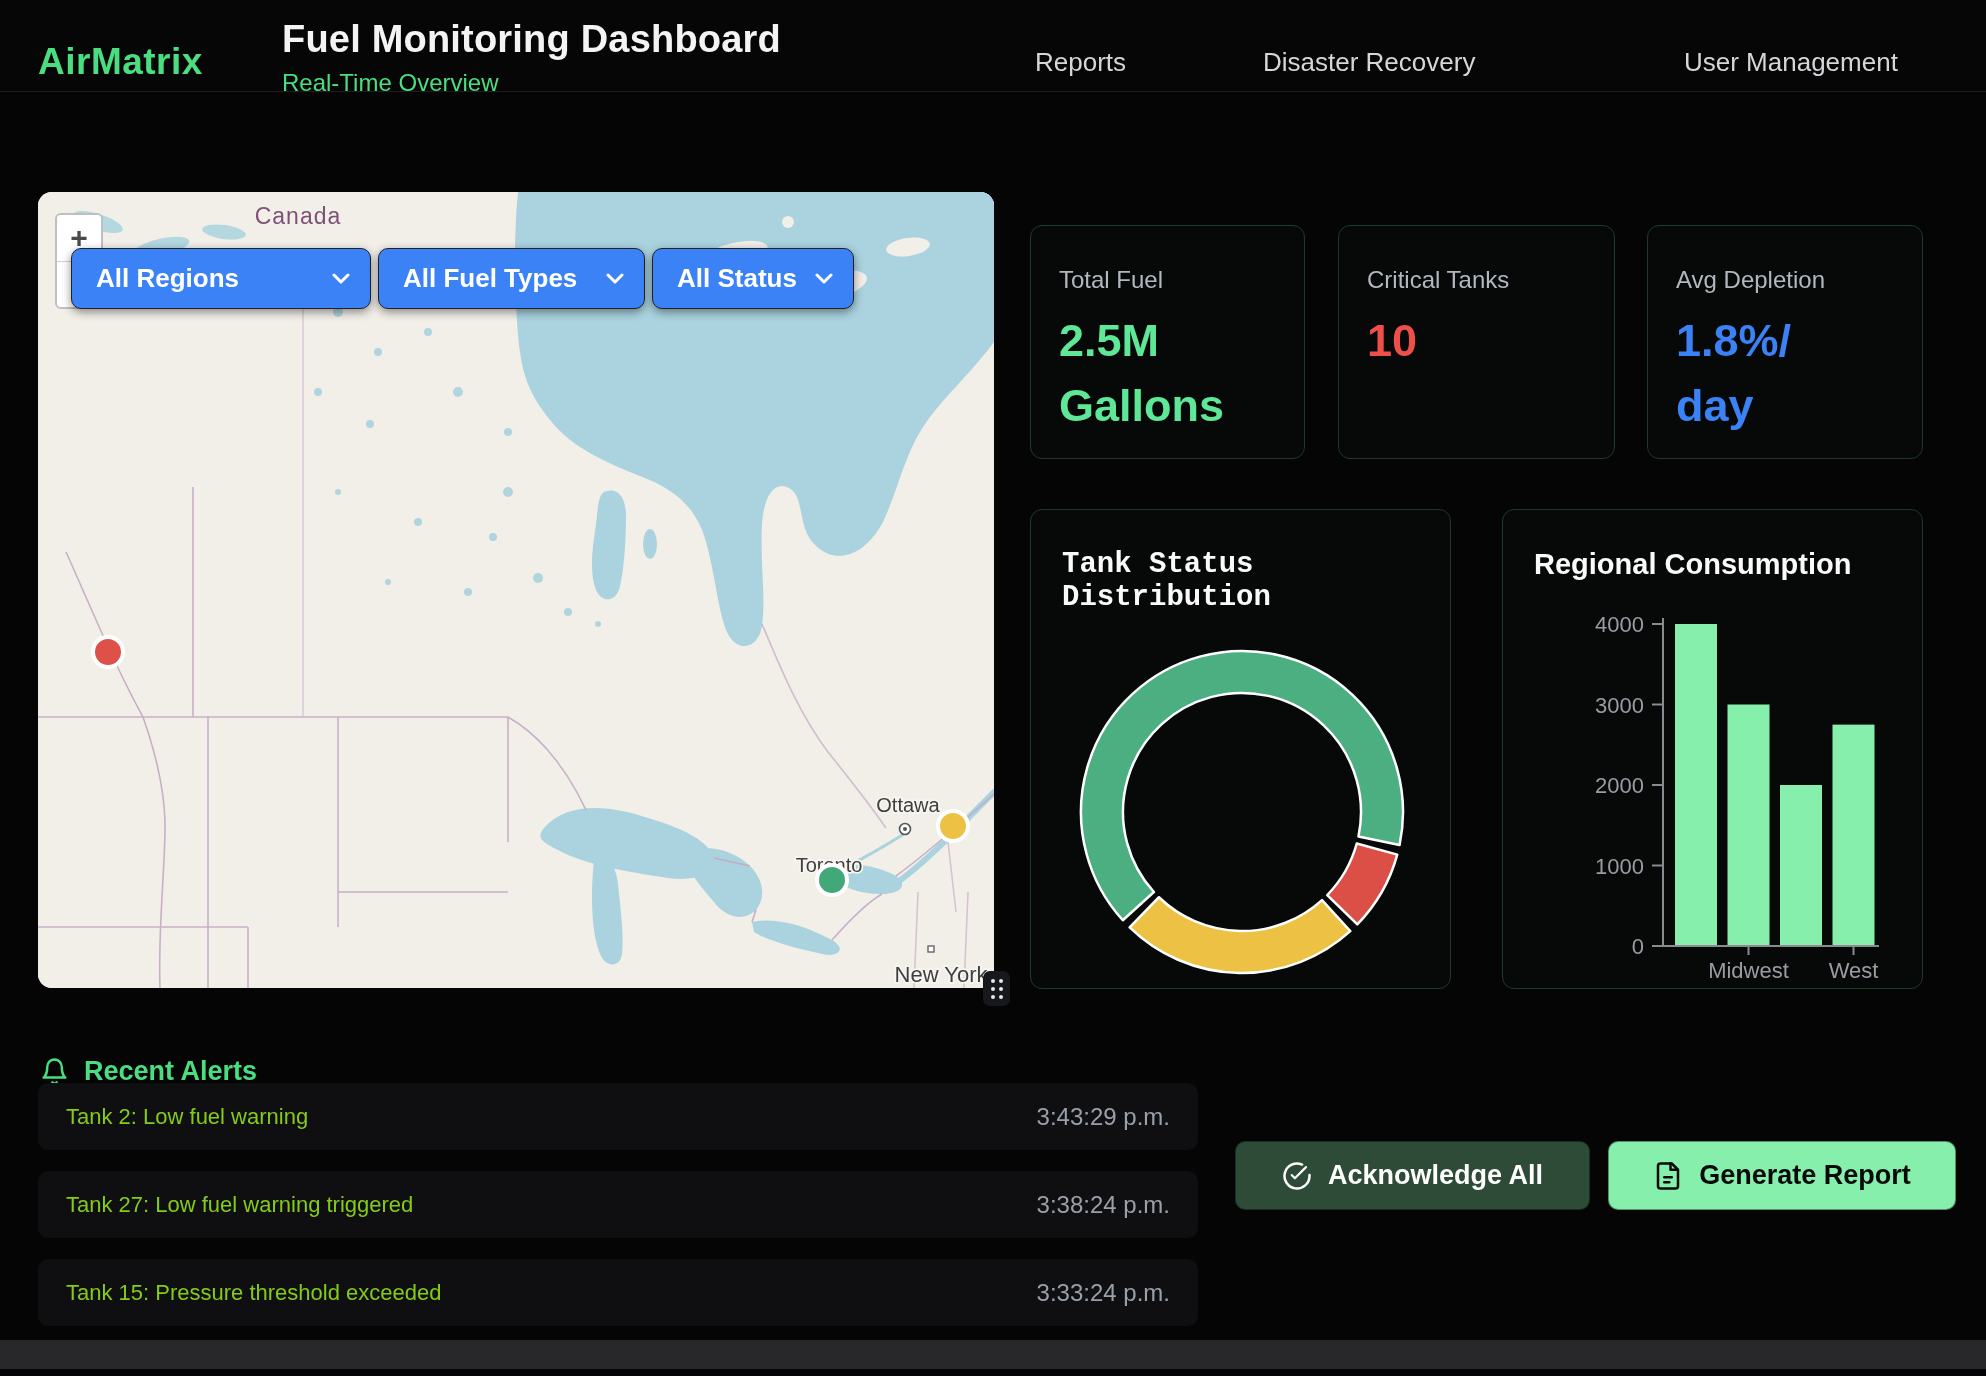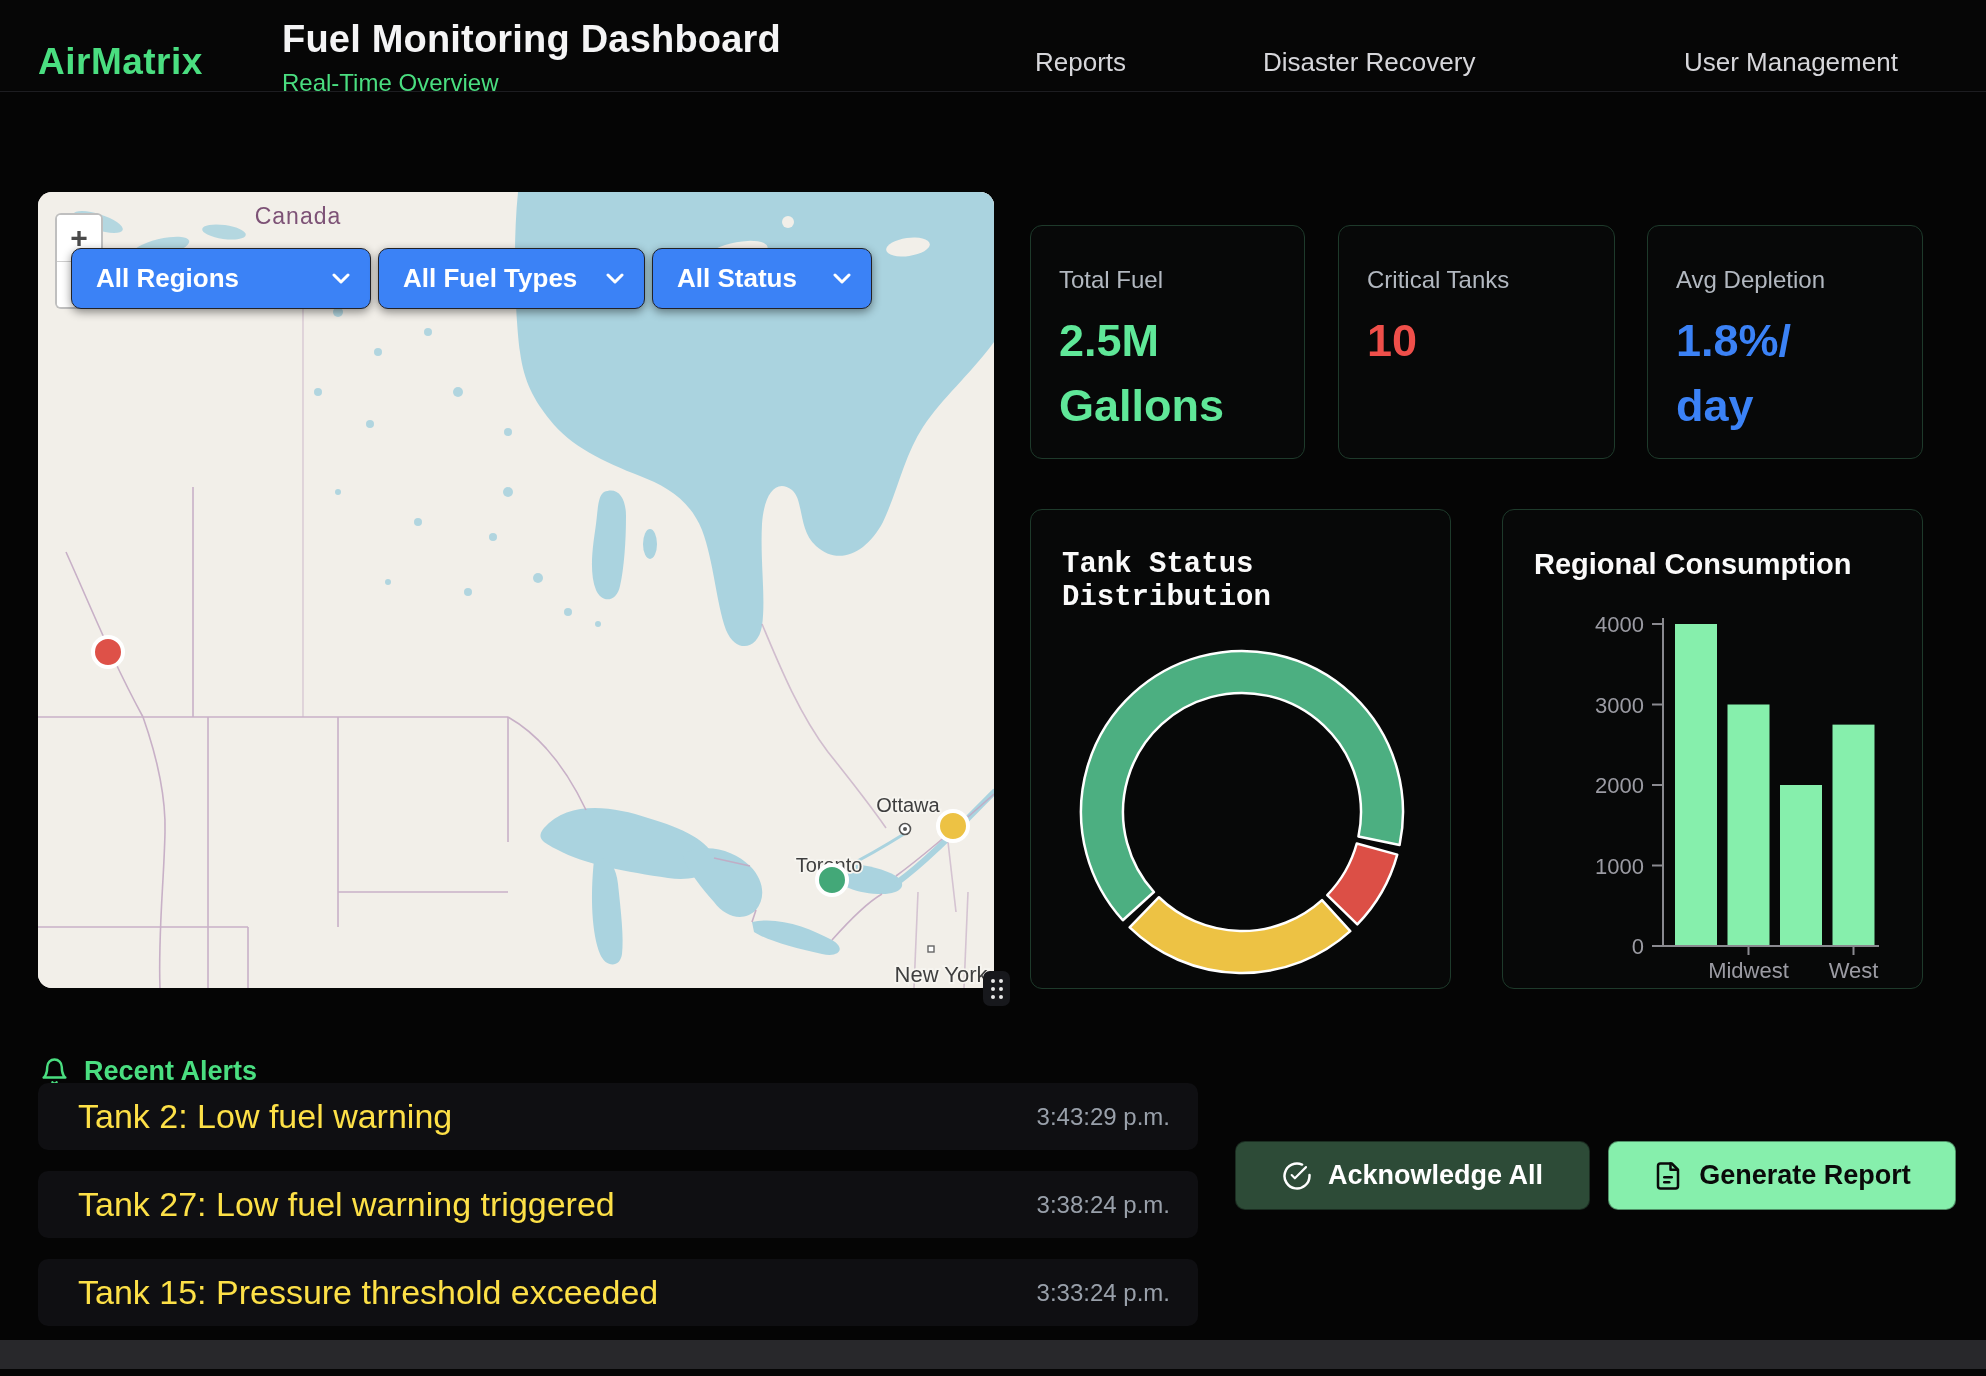--- a/index.html
+++ b/index.html
@@ -27,21 +27,21 @@
   .zoom-ctrl { position:absolute; left:17px; top:21px; width:48px; border-radius:6px;
     border:2px solid rgba(0,0,0,.25); overflow:hidden; background:#fff; z-index:2; }
   .zoom-btn { width:100%; height:46px; background:#fff; display:flex; align-items:center;
     justify-content:center; font-size:30px; font-weight:700; color:#4a4a4a; cursor:pointer; }
   .zoom-btn + .zoom-btn { border-top:1px solid #cfcfcf; }
   .map-filters { position:absolute; left:33px; top:56px; display:flex; gap:7px; z-index:3; }
   .map-select { height:61px; background:#3b82f6; border:1px solid #222226; border-radius:10px;
     color:#fff; font-size:26px; font-weight:600; display:flex; align-items:center;
     justify-content:space-between; padding:0 20px 0 24px; cursor:pointer;
     box-shadow:0 3px 10px rgba(0,0,0,.45); }
-  .sel-regions { width:300px; } .sel-fuel { width:267px; } .sel-status { width:220px; }
+  .sel-regions { width:300px; } .sel-fuel { width:267px; } .sel-status { width:202px; }
   .map-select svg { flex:none; margin-left:16px; }
   .resize-handle { position:absolute; right:-16px; bottom:-18px; width:27px; height:35px;
     background:#17181c; border-radius:7px; z-index:4; display:grid;
     grid-template-columns:repeat(2,4px); grid-template-rows:repeat(3,4px); gap:4px;
     align-content:center; justify-content:center; cursor:grab; }
   .resize-handle i { width:4px; height:4px; border-radius:50%; background:#e8e8e8; }
 
   
   .card { position:absolute; background:#070808; border:1px solid #1e3a2b; border-radius:12px; }
   .kpi-1 { left:1030px; top:225px; width:275px; height:234px; }
@@ -56,21 +56,21 @@
   .chart-title { position:absolute; left:31px; top:38px; font-size:29px; font-weight:700; color:#fafafa; }
   .chart-svg { position:absolute; inset:0; }
   .tick { fill:#9b9ba3; font-size:22px; font-family:"Liberation Sans",sans-serif; }
 
   
   .alerts-header { position:absolute; left:40px; top:1028px; display:flex; align-items:center; gap:15px;margin-top:28px; }
   .alerts-title { font-size:27px; font-weight:700; color:#4ade80; }
   .alert-row { position:absolute; left:38px; width:1160px; height:67px; background:#0f0f12;
     border-radius:10px; display:flex; align-items:center; justify-content:space-between;
     padding:0 28px; }
-  .alert-msg { font-size:34px; color:#fde047;margin-left:12px; }
+  .alert-msg { font-size:22px; color:#84cc16; }
   .alert-time { font-size:24px; color:#99a0aa; }
   .row-1 { top:1083px; } .row-2 { top:1171px; } .row-3 { top:1259px; }
 
   .btn { position:absolute; top:1141px; height:69px; border-radius:10px; display:flex;
     align-items:center; justify-content:center; gap:16px; font-size:27px; font-weight:700;
     cursor:pointer; border:1px solid rgba(0,0,0,.4); }
   .btn-ack { left:1235px; width:355px; background:#2d4b37; color:#ffffff; }
   .btn-gen { left:1608px; width:348px; background:#86efac; color:#0a0a0a; }
 
   .bottom-strip { position:absolute; left:0; top:1340px; width:1986px; height:29px; background:#28282b; }

